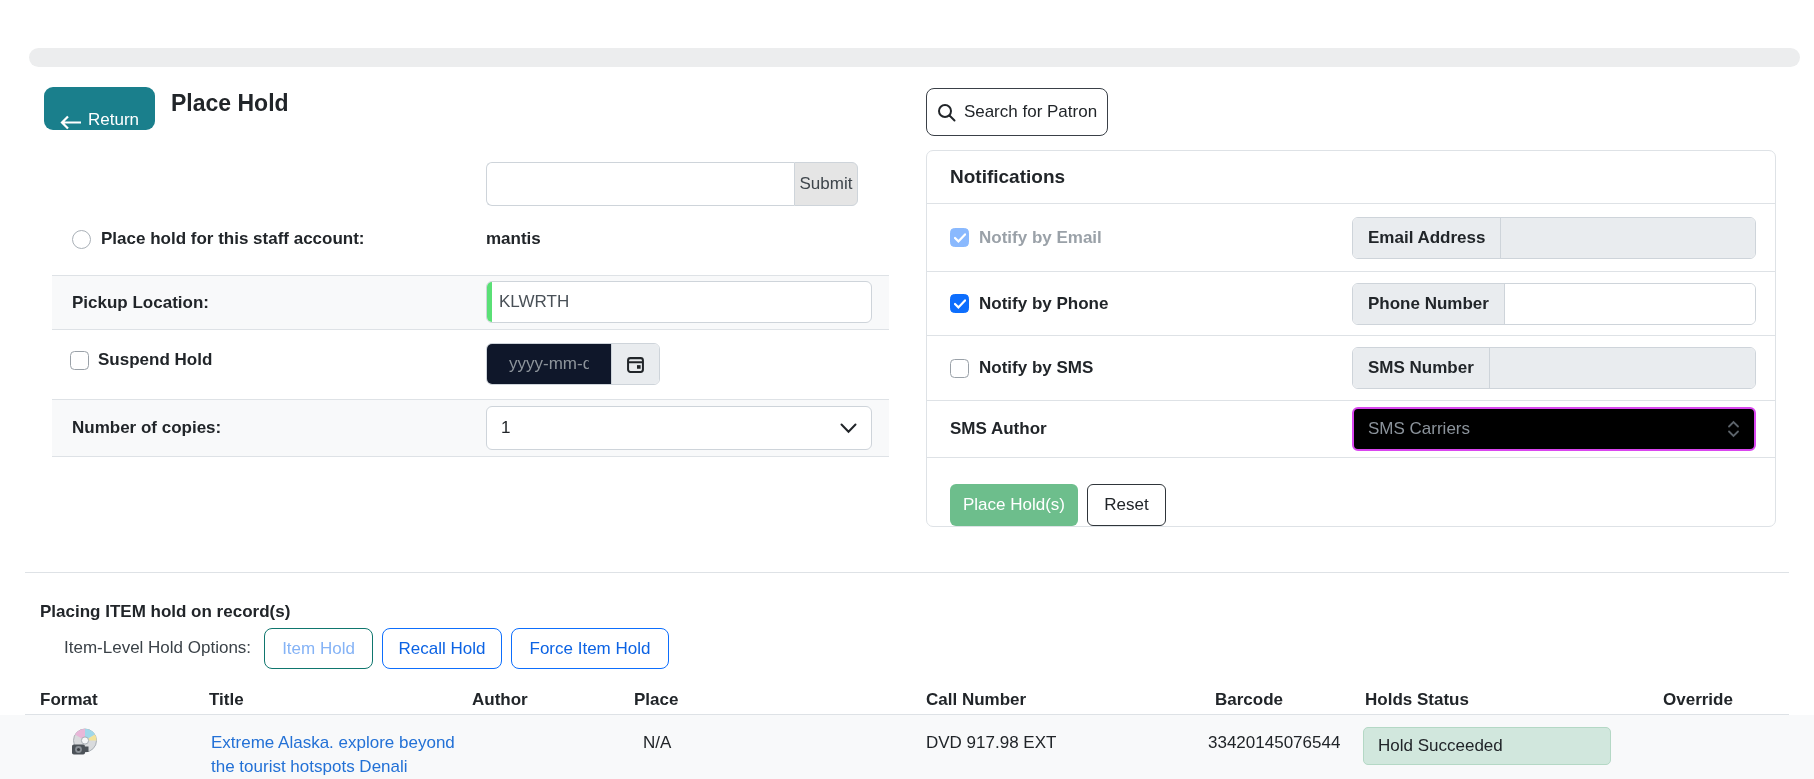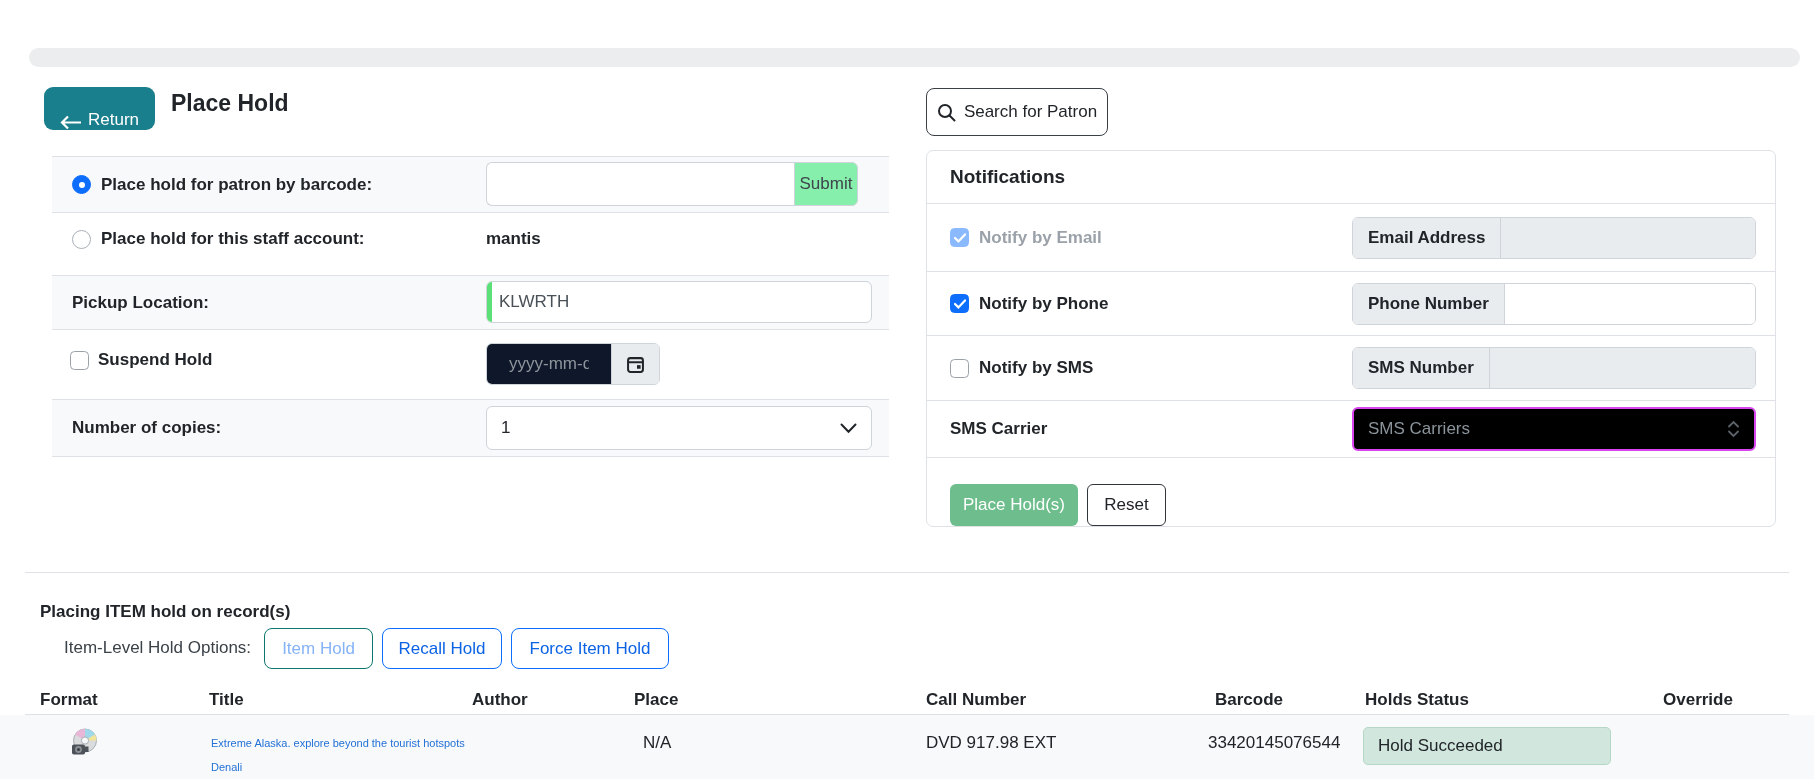--- a/index.html
+++ b/index.html
@@ -23,21 +23,21 @@
   .radio { width:19px; height:19px; border-radius:50%; background:#fff; border:1px solid #a9b0b7; display:inline-block; flex:none; }
   .radio.checked { background:#0d6efd; border-color:#0d6efd; position:relative; }
   .radio.checked::after { content:""; position:absolute; left:5.5px; top:5.5px; width:6px; height:6px; border-radius:50%; background:#fff; }
   .cbox { width:19px; height:19px; border-radius:4.5px; background:#fff; border:1px solid #9aa1a8; display:inline-flex; align-items:center; justify-content:center; flex:none; }
   .cbox.checked { background:#0d6efd; border-color:#0d6efd; }
   .cbox.checked-disabled { background:#8ab9fe; border-color:#8ab9fe; }
 
   .text-input { border:1px solid #ced4da; border-radius:6px; background:#fff; font-size:17px; color:#495057; font-family:inherit; padding:0 0; }
   .barcode-group { position:absolute; left:486px; top:162px; width:372px; height:44px; display:flex; }
   .barcode-input { flex:1; border:1px solid #ced4da; border-right:none; border-radius:6px 0 0 6px; background:#fff; font-size:17px; padding:0 12px; font-family:inherit; }
-  .submit-btn { width:64px; border:1px solid #ced4da; border-radius:0 6px 6px 0; background:#86efac; color:#3e454b; font-size:17px; font-family:inherit; cursor:pointer; }
+  .submit-btn { width:64px; border:1px solid #ced4da; border-radius:0 6px 6px 0; background:#e5e5e5; color:#3e454b; font-size:17px; font-family:inherit; cursor:pointer; }
 
   .pickup-input { position:absolute; left:486px; top:281px; width:386px; height:42px; display:flex; align-items:center; }
   .pickup-input .bar { position:absolute; left:0; top:0; width:5px; height:100%; background:#5ae076; border-radius:6px 0 0 6px; }
 
   .date-group { position:absolute; left:486px; top:343px; width:174px; height:42px; display:flex; border:1px solid #ced4da; border-radius:6px; overflow:hidden; }
   .date-input { width:124px; border:none; background:#0f172a; color:#8d949b; font-size:17px; padding:0 22px; font-family:Liberation Sans, sans-serif; }
   .date-input::placeholder { color:#8d949b; }
   .cal-btn { flex:1; background:#e9ecef; border:none; border-left:1px solid #ced4da; display:flex; align-items:center; justify-content:center; cursor:pointer; }
 
   .copies-select { position:absolute; left:486px; top:406px; width:386px; height:44px; border:1px solid #ced4da; border-radius:6px; background:#fff;
@@ -73,45 +73,41 @@
   .rec-heading { position:absolute; left:40px; top:602px; font-size:17px; font-weight:700; }
   .opt-label { position:absolute; left:64px; top:638px; font-size:17px; color:#3b4248; }
   .opt-btn { position:absolute; top:628px; height:41px; background:#fff; border-radius:8px; font-size:17px; font-family:inherit; cursor:pointer; }
   .opt-btn.disabled { border:1px solid #0f766e; color:#85b3f6; }
   .opt-btn.active { border:1.5px solid #0d6efd; color:#0c63e4; }
 
   .th { position:absolute; top:690px; font-size:17px; font-weight:700; color:#212529; }
   .thead-line { position:absolute; left:25px; top:714px; width:1764px; height:1px; background:#dee2e6; }
   .data-row { position:absolute; left:0; top:715px; width:1814px; height:64px; background:#f8f9fa; }
   .cell { position:absolute; font-size:17px; color:#212529; }
-  .title-link { position:absolute; left:211px; top:16px; width:262px; font-size:11px; color:#2371d6; line-height:24px; cursor:pointer; }
+  .title-link { position:absolute; left:211px; top:16px; width:262px; font-size:17px; color:#2371d6; line-height:24px; cursor:pointer; }
   .status-badge { position:absolute; left:1363px; top:12px; height:38px; min-width:248px; background:#d1e7dd; border:1px solid #b4d8c5; border-radius:5px;
     display:flex; align-items:center; padding:0 14px; font-size:17px; color:#212529; }
 </style>
 </head>
 <body>
 
 <div id="screen">
 
   <div class="top-strip"></div>
 
   <button class="return-btn">
     <span style="display:inline-flex;">
       <svg width="22" height="15" viewBox="0 0 22 15">
           <path d="M8 1.5 L2 7.5 L8 13.5 M2 7.5 H21" stroke="#fff" stroke-width="2.2" fill="none"></path>
         </svg>
     </span>
     <span>Return</span>
   </button>
   <div class="page-title">Place Hold</div>
 
-  <div class="form-row row-grey" style="top:156px; height:57px;">
-    <span class="radio checked" style="margin-left:20px;"></span>
-    <span class="flabel" style="margin-left:10px;">Place hold for patron by barcode:</span>
-  </div>
   <div class="barcode-group">
     <input class="barcode-input" value="" style="">
     <button class="submit-btn">Submit</button>
   </div>
 
   <div class="form-row" style="top:213px; height:52px;">
     <span class="radio" style="margin-left:20px;"></span>
     <span class="flabel" style="margin-left:10px;">Place hold for this staff account:</span>
   </div>
   <div class="flabel" style="position:absolute; left:486px; top:229px;">mantis</div>
@@ -195,21 +191,21 @@
     <div class="notif-row" style="top:185px; height:65px;">
       <span class="cbox"></span>
       <span class="notif-check-label">Notify by SMS</span>
       <div class="igroup" style="top:11px;">
         <span class="ig-label">SMS Number</span>
         <input class="ig-input disabled" disabled="" value="" style="">
       </div>
     </div>
 
     <div class="notif-row" style="top:250px; height:57px;">
-      <span class="flabel">SMS Carrier</span>
+      <span class="flabel">SMS Author</span>
       <div class="carrier-select" style="top:6px;">
         <span>SMS Carriers</span>
         <span class="spin" style="display:inline-flex;">
           <svg width="13" height="18" viewBox="0 0 13 18">
               <path d="M2 6.5 L6.5 2 L11 6.5" stroke="#5c636a" stroke-width="1.8" fill="none" stroke-linecap="round"></path>
               <path d="M2 11.5 L6.5 16 L11 11.5" stroke="#5c636a" stroke-width="1.8" fill="none" stroke-linecap="round"></path>
             </svg>
         </span>
       </div>
     </div>

